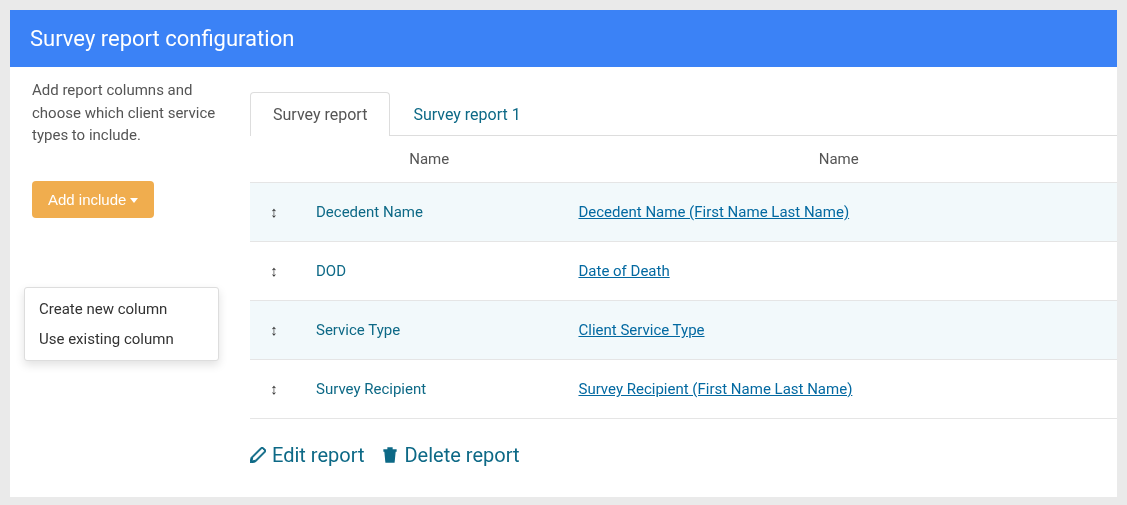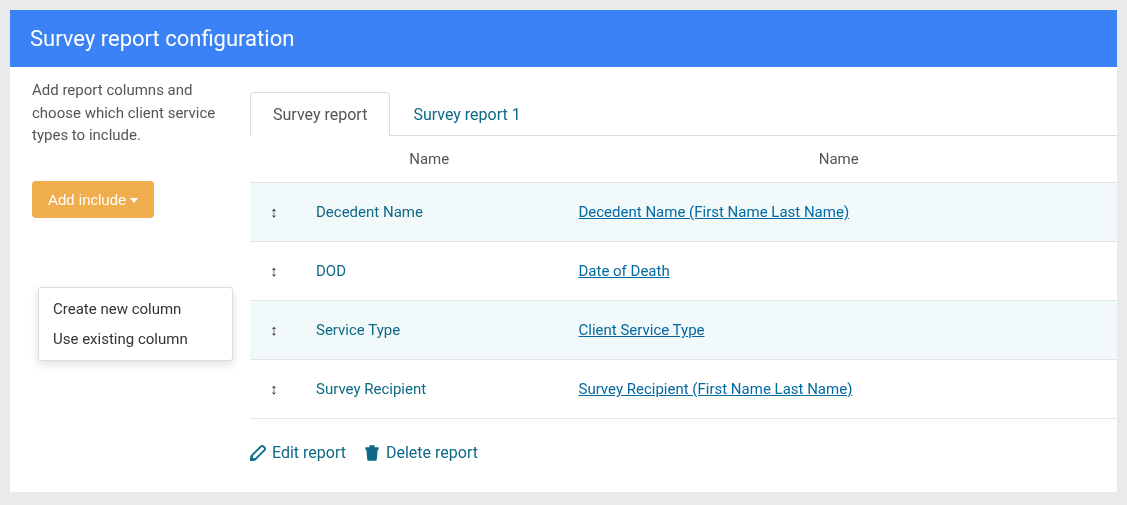--- a/index.html
+++ b/index.html
@@ -60,21 +60,21 @@
     }
     .dropdown-menu {
       position: absolute;
       background: #fff;
       border: 1px solid #ddd;
       border-radius: 3px;
       box-shadow: 0 4px 10px rgba(0,0,0,0.12);
       padding: 6px 0;
       min-width: 195px;
       top: 220px;
-      left: 28px;
+      left: 14px;
     }
     .dropdown-item {
       padding: 6px 14px;
       font-size: 15px;
       color: #333;
       cursor: pointer;
     }
     .main {
       flex: 1;
       padding: 24px 0 30px 0;
@@ -128,21 +128,21 @@
       margin-top: 24px;
       display: flex;
       gap: 18px;
     }
     .action-link {
       color: #0d6986;
       display: inline-flex;
       align-items: center;
       gap: 6px;
       cursor: pointer;
-      font-size: 16px;
+      font-size: 20px;
     }
     .icon-svg { width: 16px; height: 16px; }
     .icon-svg path, .icon-svg rect, .icon-svg line { stroke: #0d6986; fill: #0d6986; }
   </style>
 </head>
 <body>
 
 <div class="card">
   <div class="header-bar">Survey report configuration</div>
 

